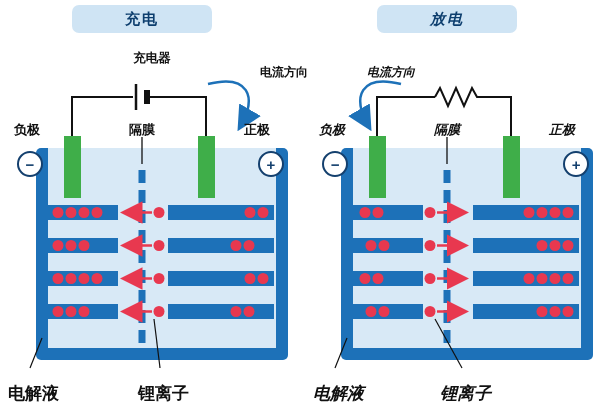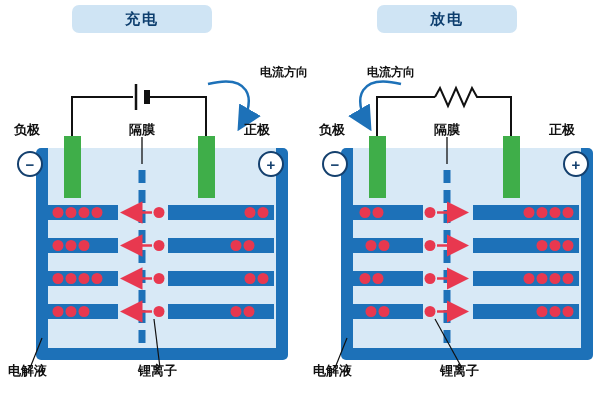--- a/index.html
+++ b/index.html
@@ -15,21 +15,21 @@
   }
   .device-label{left:0;right:0;top:50px;text-align:center;font-size:12.5px;}
   .current-label{top:64px;font-size:12px;margin-left:44px;}
   .electrode-label{top:121px;font-size:13px;text-align:right;}
   .terminal-icon{
     position:absolute;z-index:3;width:22px;height:22px;border-radius:50%;
     background:#ffffff;border:2.5px solid #14406e;color:#14406e;
     display:flex;align-items:center;justify-content:center;
     font-size:15px;font-weight:bold;line-height:1;
   }
-  .bottom-label{top:362px;font-size:13px;}
+  .bottom-label{top:382px;font-size:17px;}
 </style>
 </head>
 <body>
 
 <div class="stage">
 
   <div class="panel" style="left:2px;">
     <svg width="300" height="407" viewBox="0 0 300 407">
       <defs>
         <marker id="redArrL" markerWidth="9" markerHeight="9" refX="7" refY="4.5" orient="auto">
@@ -112,35 +112,36 @@
         <line x1="150" y1="311.5" x2="123" y2="311.5" stroke="#e8384f" stroke-width="2.5" marker-end="url(#redArrL)"></line>
       </g>
 
       <g stroke="#111" stroke-width="1.2">
         <line x1="28" y1="368" x2="40" y2="338"></line>
         <line x1="158" y1="368" x2="152" y2="319"></line>
       </g>
     </svg>
 
     <div class="title-pill">充电</div>
+    <div class="lbl device-label">充电器</div>
     <div class="lbl current-label" style="left:214px;">电流方向</div>
     <div class="lbl electrode-label" style="left:12px;">负极</div>
     <div class="lbl electrode-label" style="left:114px;width:52px;text-align:center;">隔膜</div>
     <div class="lbl electrode-label" style="left:242px;">正极</div>
     <div class="terminal-icon" style="left:15px;top:151px;">
         <span>−</span>
       </div>
     <div class="terminal-icon" style="left:256px;top:151px;">
         <span>+</span>
       </div>
     <div class="lbl bottom-label" style="left:6px;">电解液</div>
     <div class="lbl bottom-label" style="left:136px;">锂离子</div>
   </div>
 
-  <div class="panel" style="left:307px;">
+  <div class="panel" style="left:307px;font-style:italic;">
     <svg width="300" height="407" viewBox="0 0 300 407">
       <defs>
         <marker id="redArrR" markerWidth="9" markerHeight="9" refX="7" refY="4.5" orient="auto">
           <path d="M0,0 L9,4.5 L0,9 Z" fill="#e8384f"></path>
         </marker>
         <marker id="blueArrR" markerWidth="10" markerHeight="10" refX="8" refY="5" orient="auto">
           <path d="M0,0 L10,5 L0,10 Z" fill="#1d71b8"></path>
         </marker>
       </defs>
 

